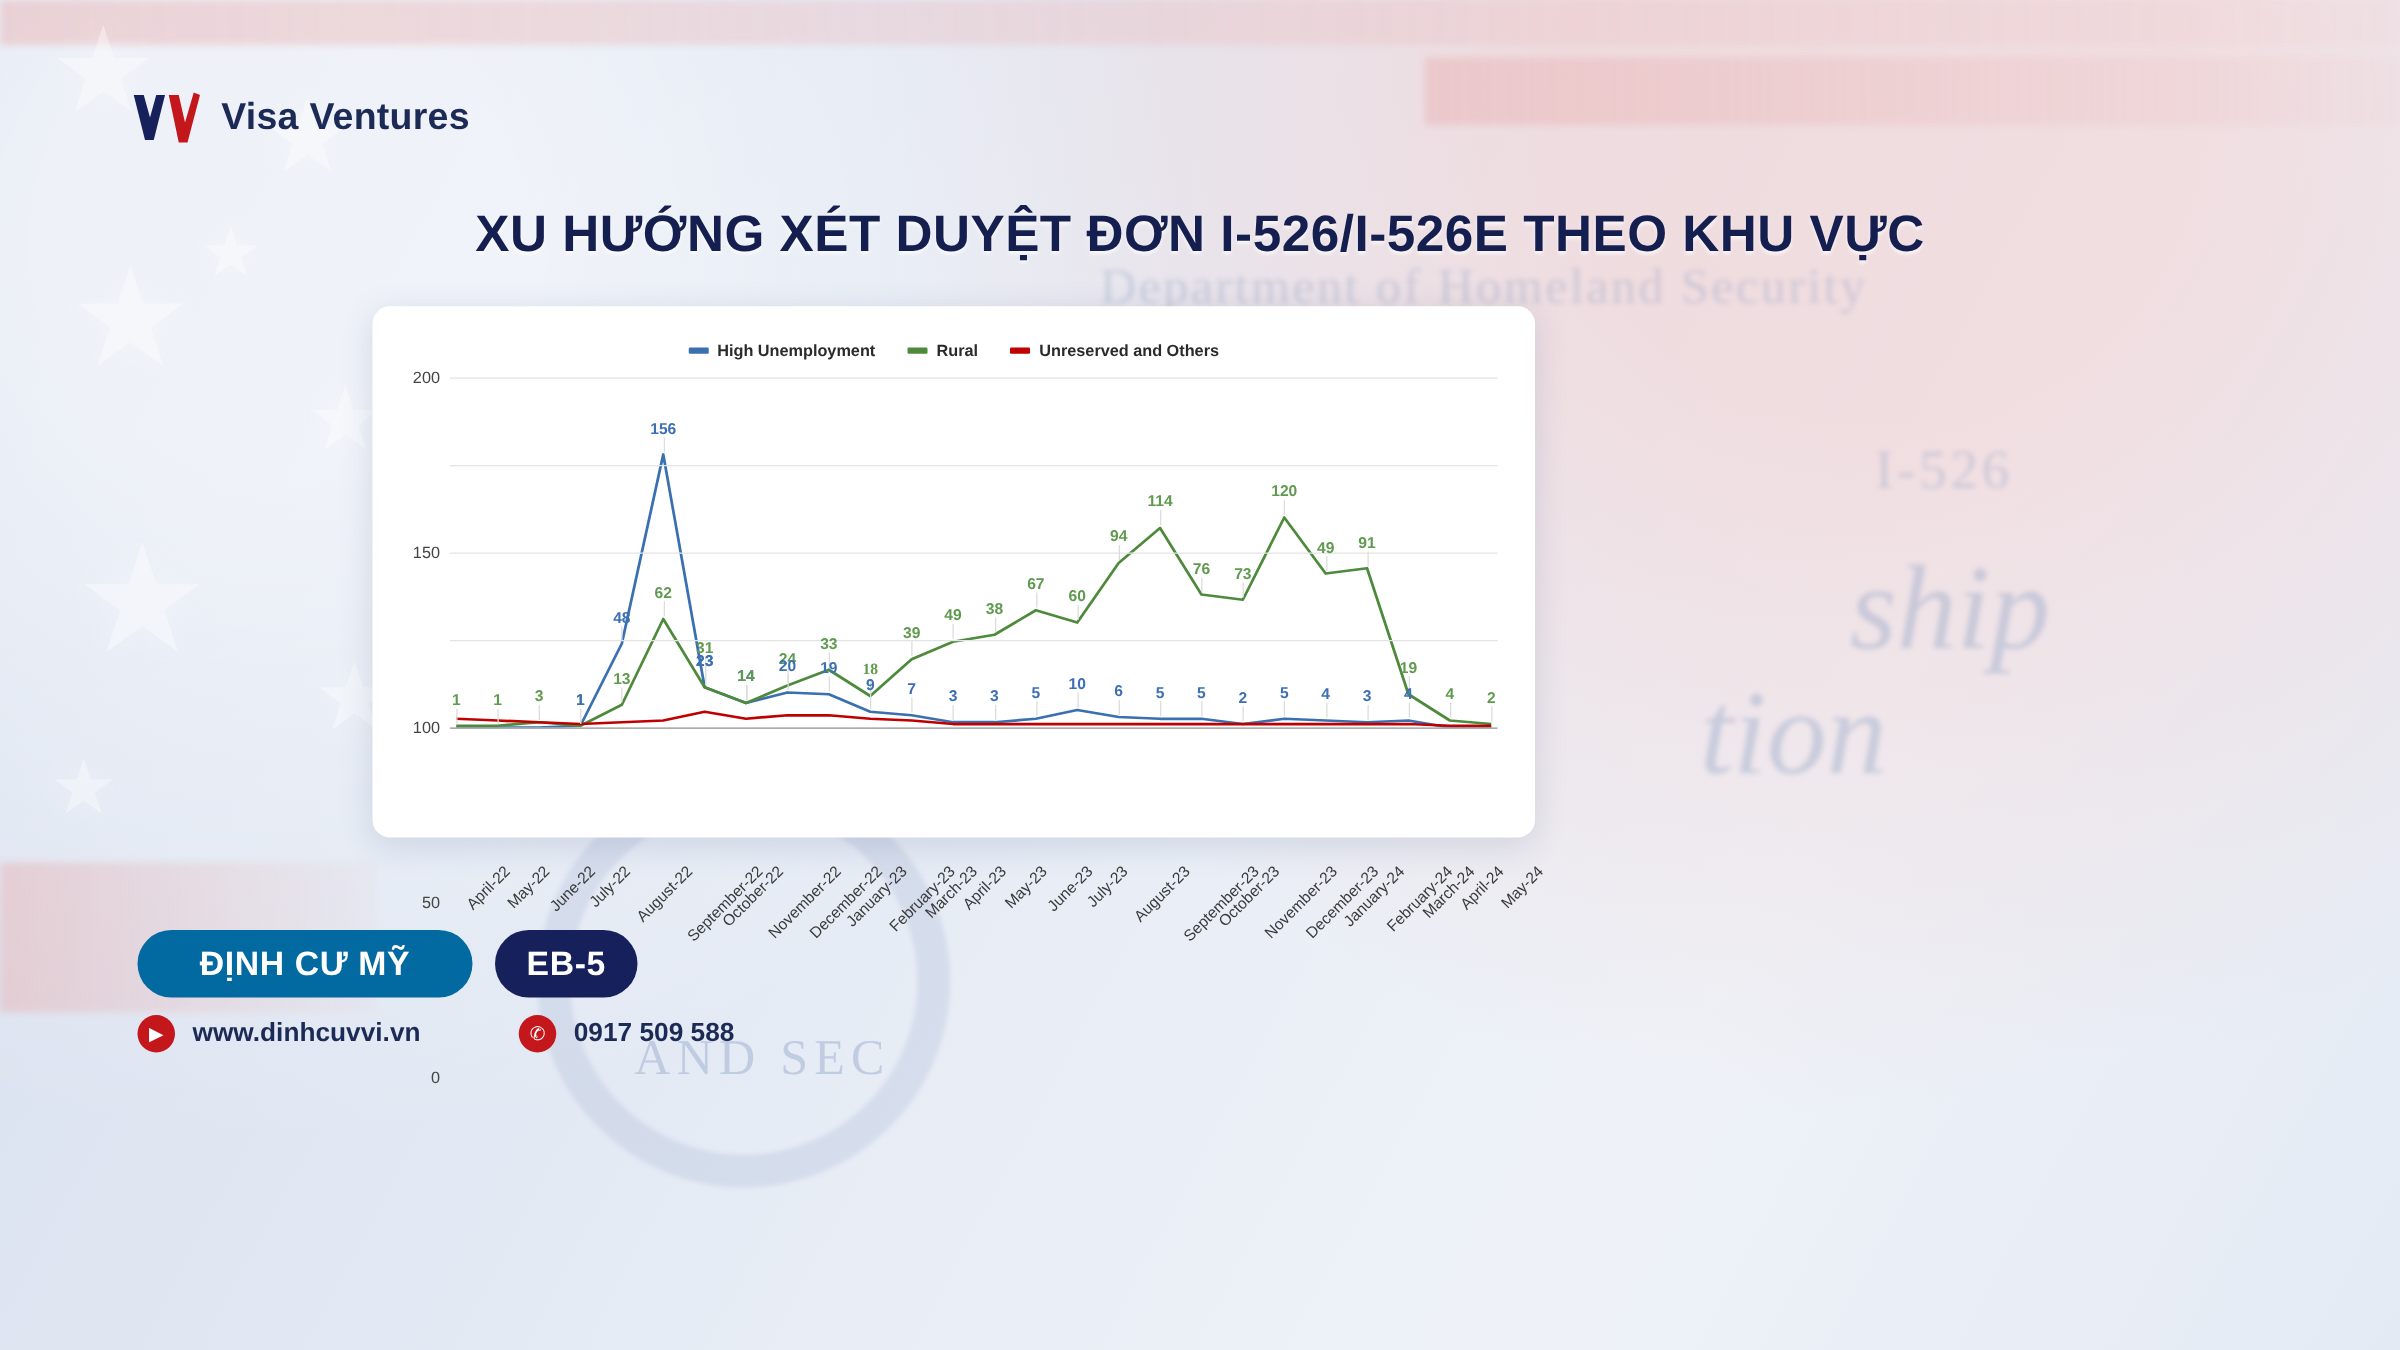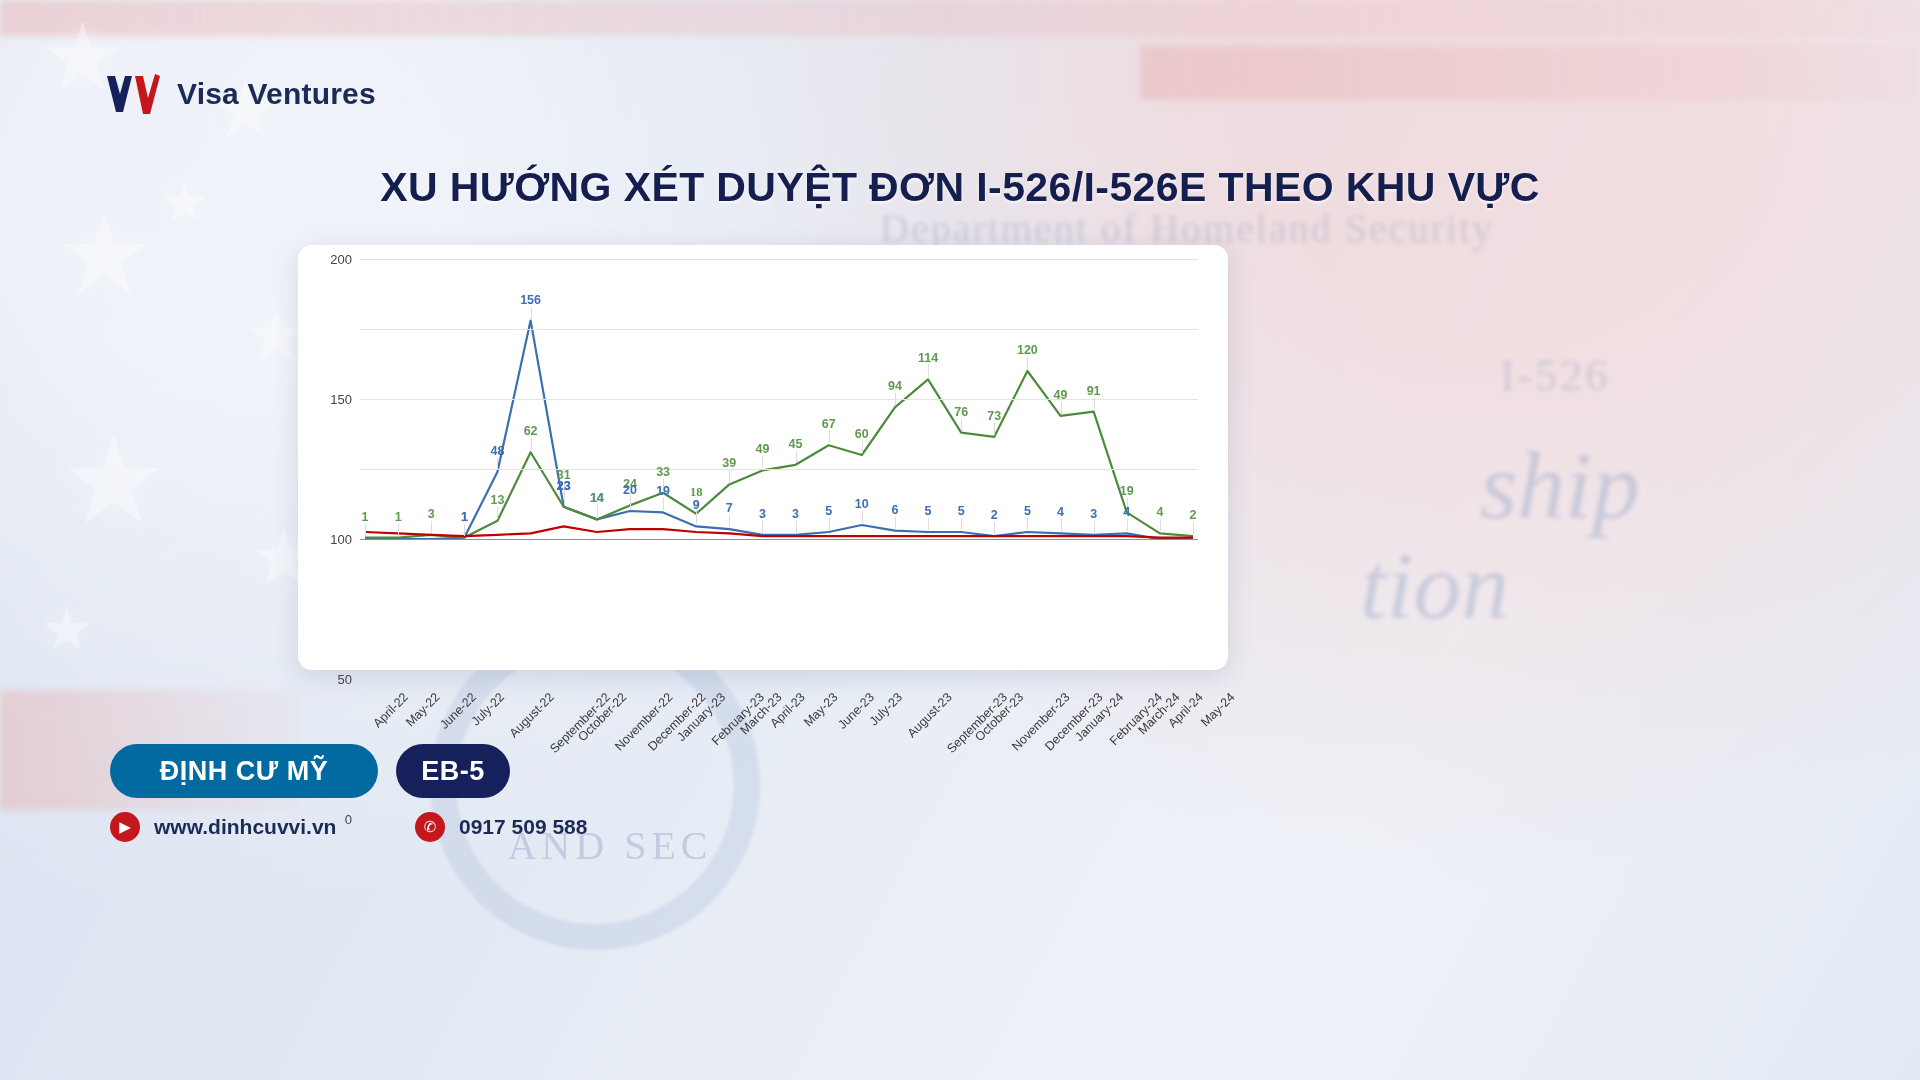--- a/index.html
+++ b/index.html
@@ -137,20 +137,34 @@
       <path d="M2 8 L10 8 L15 26 L20 8 L27 8 L18 44 L11 44 Z" fill="#16205a"></path>
       <path d="M30 8 L38 8 L43 30 L50 6 L55 8 L45 46 L38 46 Z" fill="#c4171c"></path>
     </svg>
   </div>
   <div class="logo-text">Visa Ventures</div>
 </div>
 
 <div class="title">XU HƯỚNG XÉT DUYỆT ĐƠN I-526/I-526E THEO KHU VỰC</div>
 
 <div class="card">
+  <div class="legend" id="legend">
+      <div class="legend-item">
+        <span class="legend-swatch" style="background: rgb(58, 111, 176);"></span>
+        <span>High Unemployment</span>
+      </div>
+      <div class="legend-item">
+        <span class="legend-swatch" style="background: rgb(78, 138, 60);"></span>
+        <span>Rural</span>
+      </div>
+      <div class="legend-item">
+        <span class="legend-swatch" style="background: rgb(192, 0, 0);"></span>
+        <span>Unreserved and Others</span>
+      </div>
+    </div>
 
   <div class="plot" id="plot">
     <div class="svg-wrap">
       <svg id="chart-svg" width="100%" height="100%" preserveAspectRatio="none" viewBox="0 0 838 280">
           <polyline points="5,280 38.12,280 71.24,280 104.36,278.6 137.48,212.8 170.6,61.599999999999994 203.72,247.8 236.84,260.4 269.96,252 303.08,253.4 336.2,267.4 369.32,270.2 402.44,275.8 435.56,275.8 468.68,273 501.8,266 534.92,271.6 568.04,273 601.16,273 634.28,277.2 667.4,273 700.52,274.4 733.64,275.8 766.76,274.4 799.88,280 833,280" fill="none" stroke="#3a6fb0" stroke-width="2.2" stroke-linejoin="round"></polyline>
           <polyline points="5,278.6 38.12,278.6 71.24,275.8 104.36,278.6 137.48,261.8 170.6,193.2 203.72,247.8 236.84,260.4 269.96,246.4 303.08,233.8 336.2,254.8 369.32,225.4 402.44,211.4 435.56,205.8 468.68,186.2 501.8,196 534.92,148.4 568.04,120.4 601.16,173.6 634.28,177.8 667.4,112 700.52,156.8 733.64,152.6 766.76,253.4 799.88,274.4 833,277.2" fill="none" stroke="#4e8a3c" stroke-width="2.2" stroke-linejoin="round"></polyline>
           <polyline points="5,273 38.12,274.4 71.24,275.8 104.36,277.2 137.48,275.8 170.6,274.4 203.72,267.4 236.84,273 269.96,270.2 303.08,270.2 336.2,273 369.32,274.4 402.44,277.2 435.56,277.2 468.68,277.2 501.8,277.2 534.92,277.2 568.04,277.2 601.16,277.2 634.28,277.2 667.4,277.2 700.52,277.2 733.64,277.2 766.76,277.2 799.88,278.6 833,278.6" fill="none" stroke="#c00000" stroke-width="2.2" stroke-linejoin="round"></polyline>
         </svg>
     </div>
   <div class="gridline zero" style="top: 280px;">
@@ -184,21 +198,21 @@
       <div class="dlabel green" style="left: 32.2148%; top: 232.4px;">24</div>
       <div class="stem" style="left: 36.1671%; top: 219.8px; height: 12px;"></div>
       <div class="dlabel green" style="left: 36.1671%; top: 219.8px;">33</div>
       <div class="stem" style="left: 40.1193%; top: 240.8px; height: 12px;"></div>
       <div class="dlabel green" style="left: 40.1193%; top: 240.8px; font-family: Liberation Serif, serif;">18</div>
       <div class="stem" style="left: 44.0716%; top: 211.4px; height: 12px;"></div>
       <div class="dlabel green" style="left: 44.0716%; top: 211.4px;">39</div>
       <div class="stem" style="left: 48.0239%; top: 197.4px; height: 12px;"></div>
       <div class="dlabel green" style="left: 48.0239%; top: 197.4px;">49</div>
       <div class="stem" style="left: 51.9761%; top: 191.8px; height: 12px;"></div>
-      <div class="dlabel green" style="left: 51.9761%; top: 191.8px;">45</div>
+      <div class="dlabel green" style="left: 51.9761%; top: 191.8px;">38</div>
       <div class="stem" style="left: 55.9284%; top: 172.2px; height: 12px;"></div>
       <div class="dlabel green" style="left: 55.9284%; top: 172.2px;">67</div>
       <div class="stem" style="left: 59.8807%; top: 182px; height: 12px;"></div>
       <div class="dlabel green" style="left: 59.8807%; top: 182px;">60</div>
       <div class="stem" style="left: 63.8329%; top: 134.4px; height: 12px;"></div>
       <div class="dlabel green" style="left: 63.8329%; top: 134.4px;">94</div>
       <div class="stem" style="left: 67.7852%; top: 106.4px; height: 12px;"></div>
       <div class="dlabel green" style="left: 67.7852%; top: 106.4px;">114</div>
       <div class="stem" style="left: 71.7375%; top: 159.6px; height: 12px;"></div>
       <div class="dlabel green" style="left: 71.7375%; top: 159.6px;">76</div>

